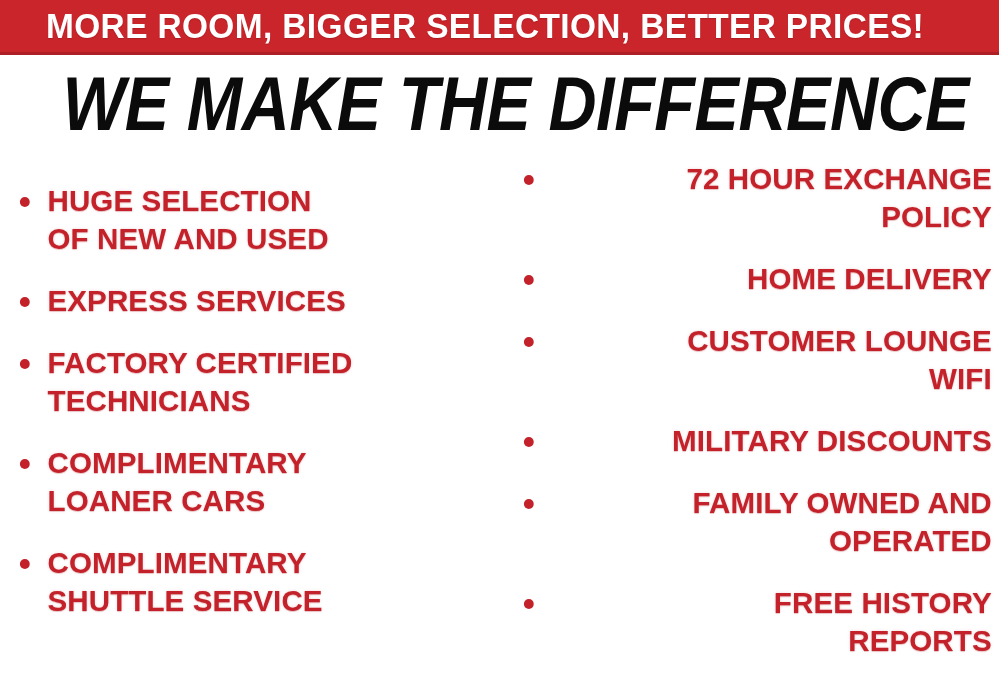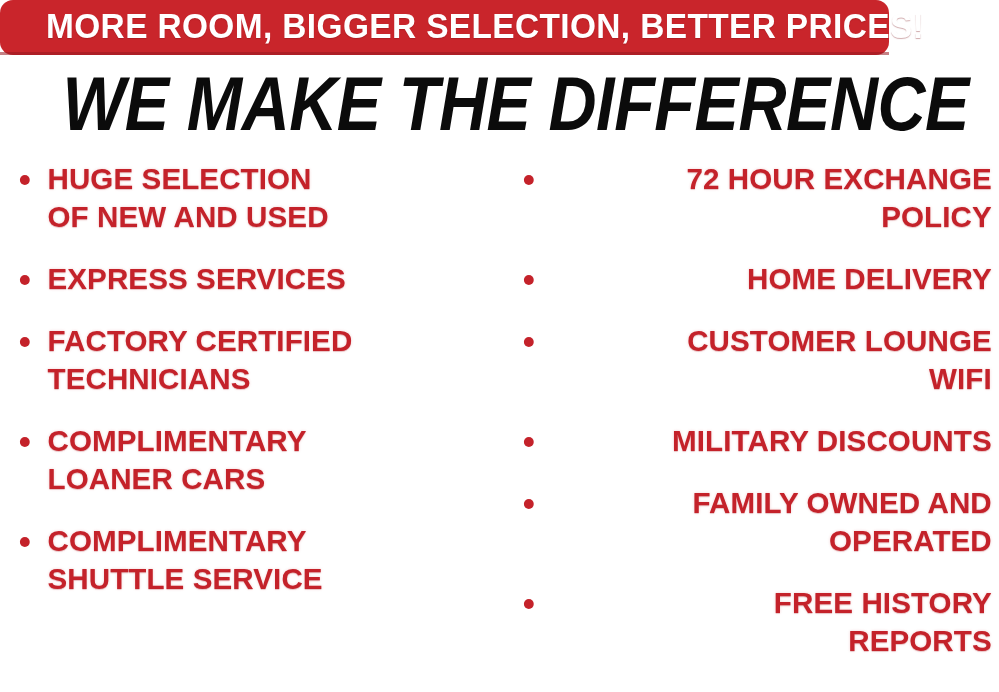--- a/index.html
+++ b/index.html
@@ -17,25 +17,24 @@
     overflow: hidden;
     font-family: "Liberation Sans", sans-serif;
     -webkit-font-smoothing: antialiased;
   }
 
   
   .top-strip {
     position: absolute;
     left: 0;
     top: 0;
-    width: 889px;
+    width: 999px;
     height: 55px;
     background: #c9252b;
     box-sizing: border-box;
-    border-radius: 13px;
   }
   .top-strip::after {
     
     content: "";
     position: absolute;
     left: 0;
     bottom: 0;
     width: 100%;
     height: 3px;
     background: rgba(150, 25, 32, 0.55);
@@ -83,21 +82,21 @@
     left: 0;
     top: 160px;
     width: 999px;
     height: 532px;
   }
 
   .column {
     position: absolute;
     top: 0;
   }
-  .column-left  { left: 14px;  width: 486px; }
+  .column-left  { left: 14px;  width: 486px; margin-top: 22px; }
   .column-right { left: 518px; width: 481px; text-align: right; }
 
   .bullet-item {
     position: relative;
     display: block;
     padding-left: 34px;
     margin: 0 0 24px 0;
     color: #c4222a;
     font-family: "Liberation Sans", sans-serif;
     font-weight: bold;

